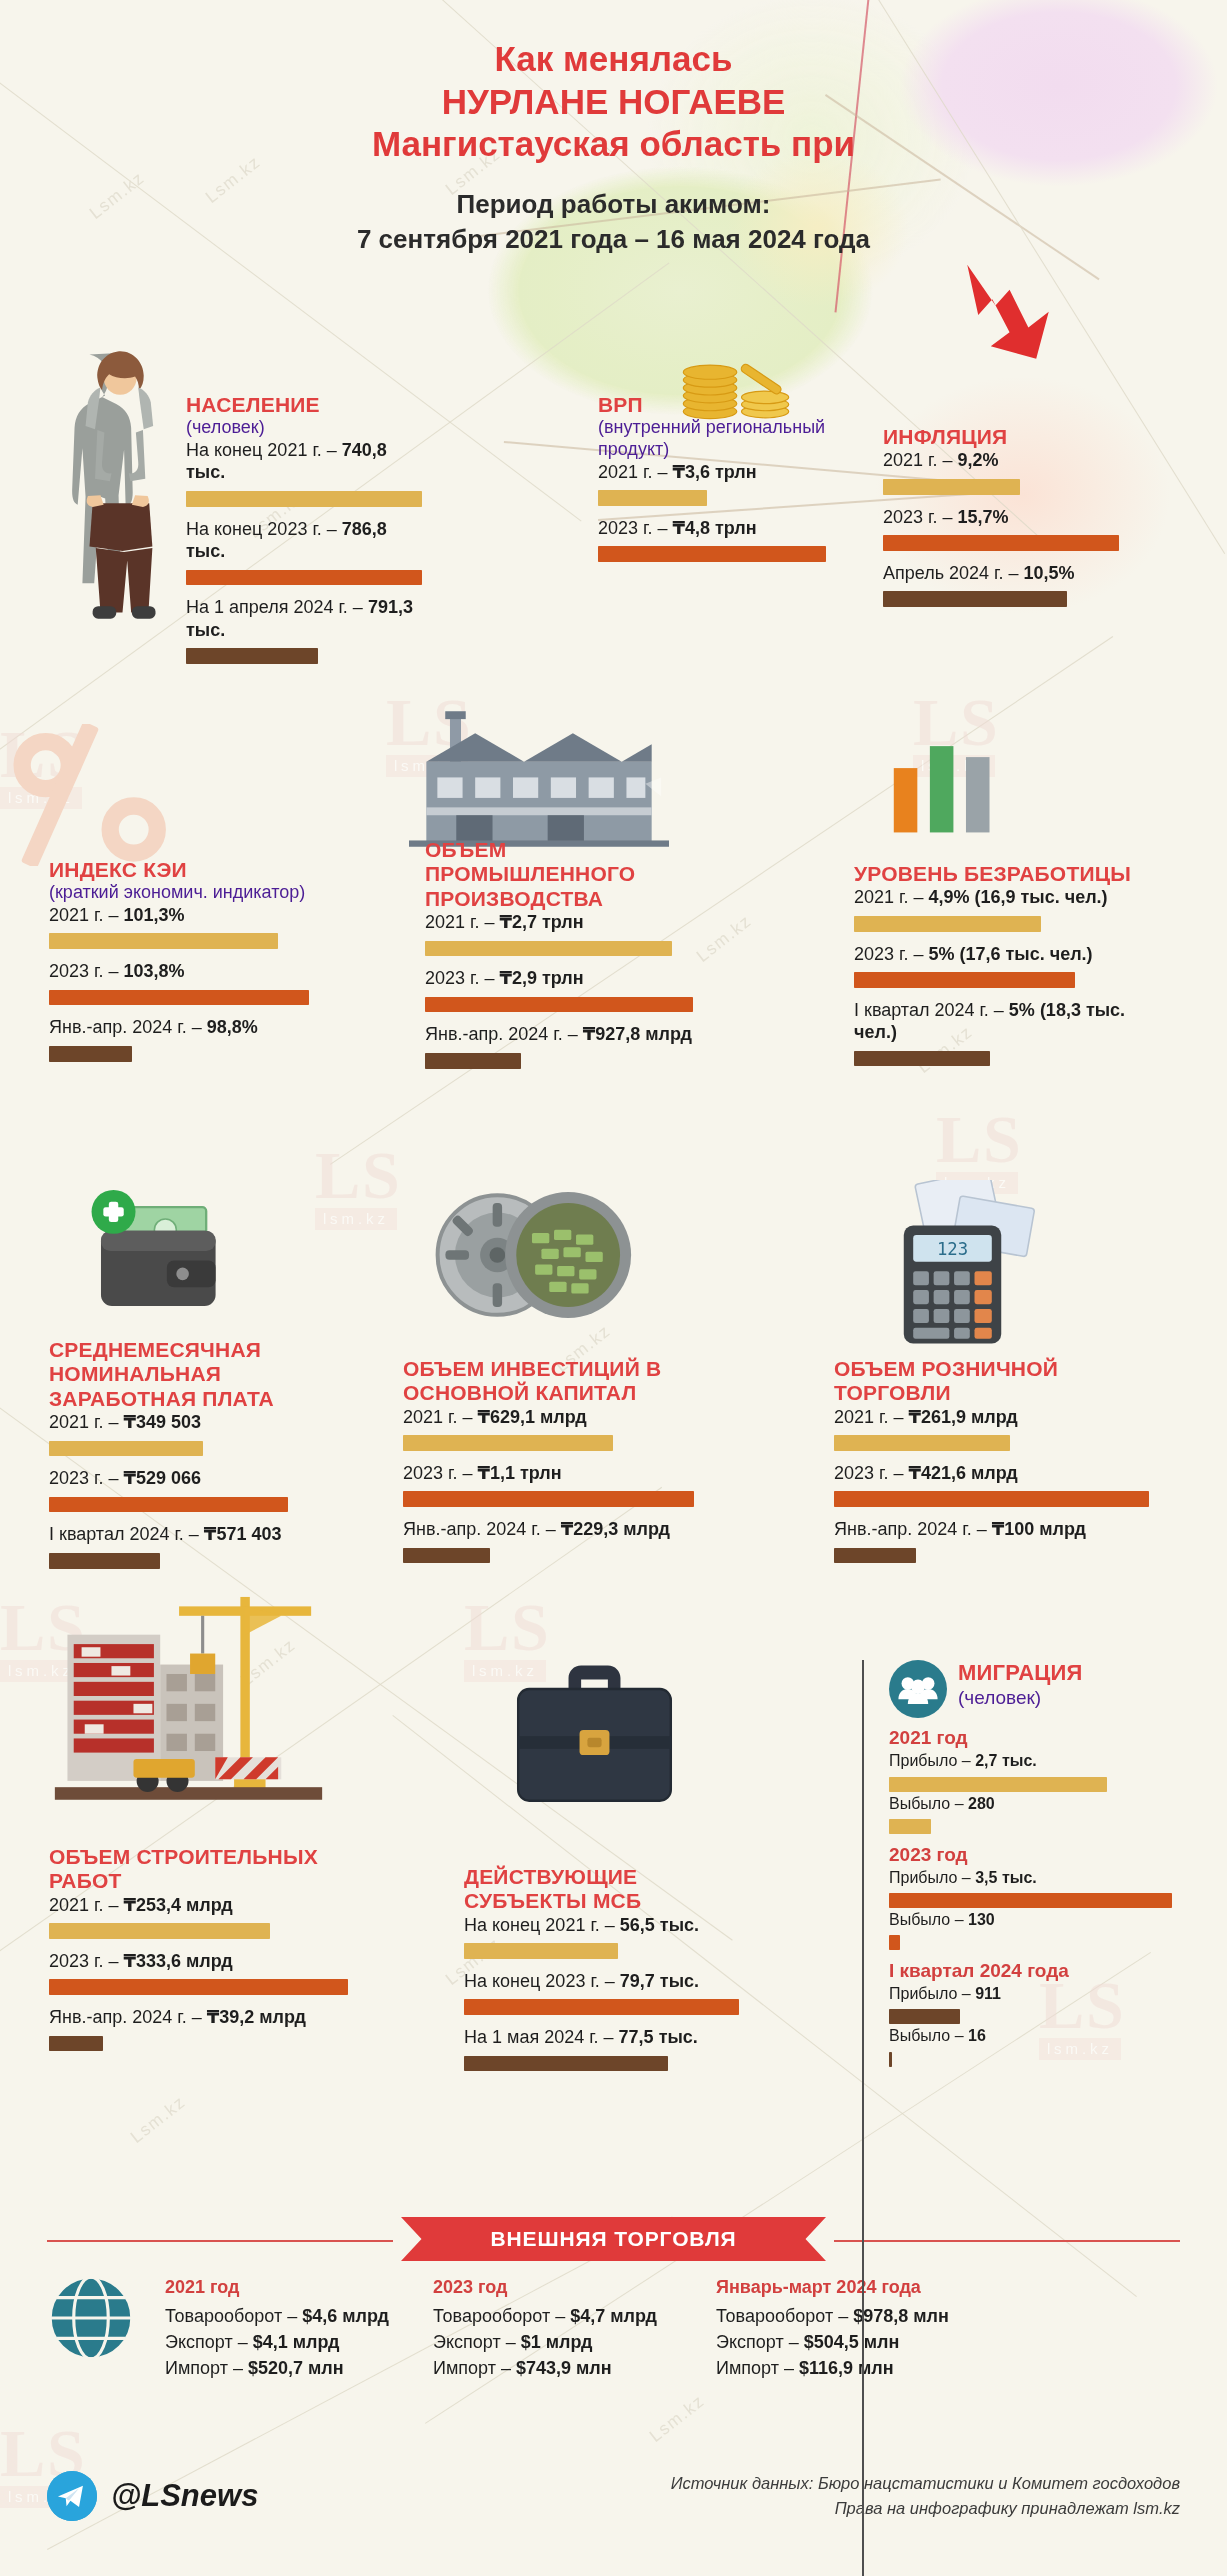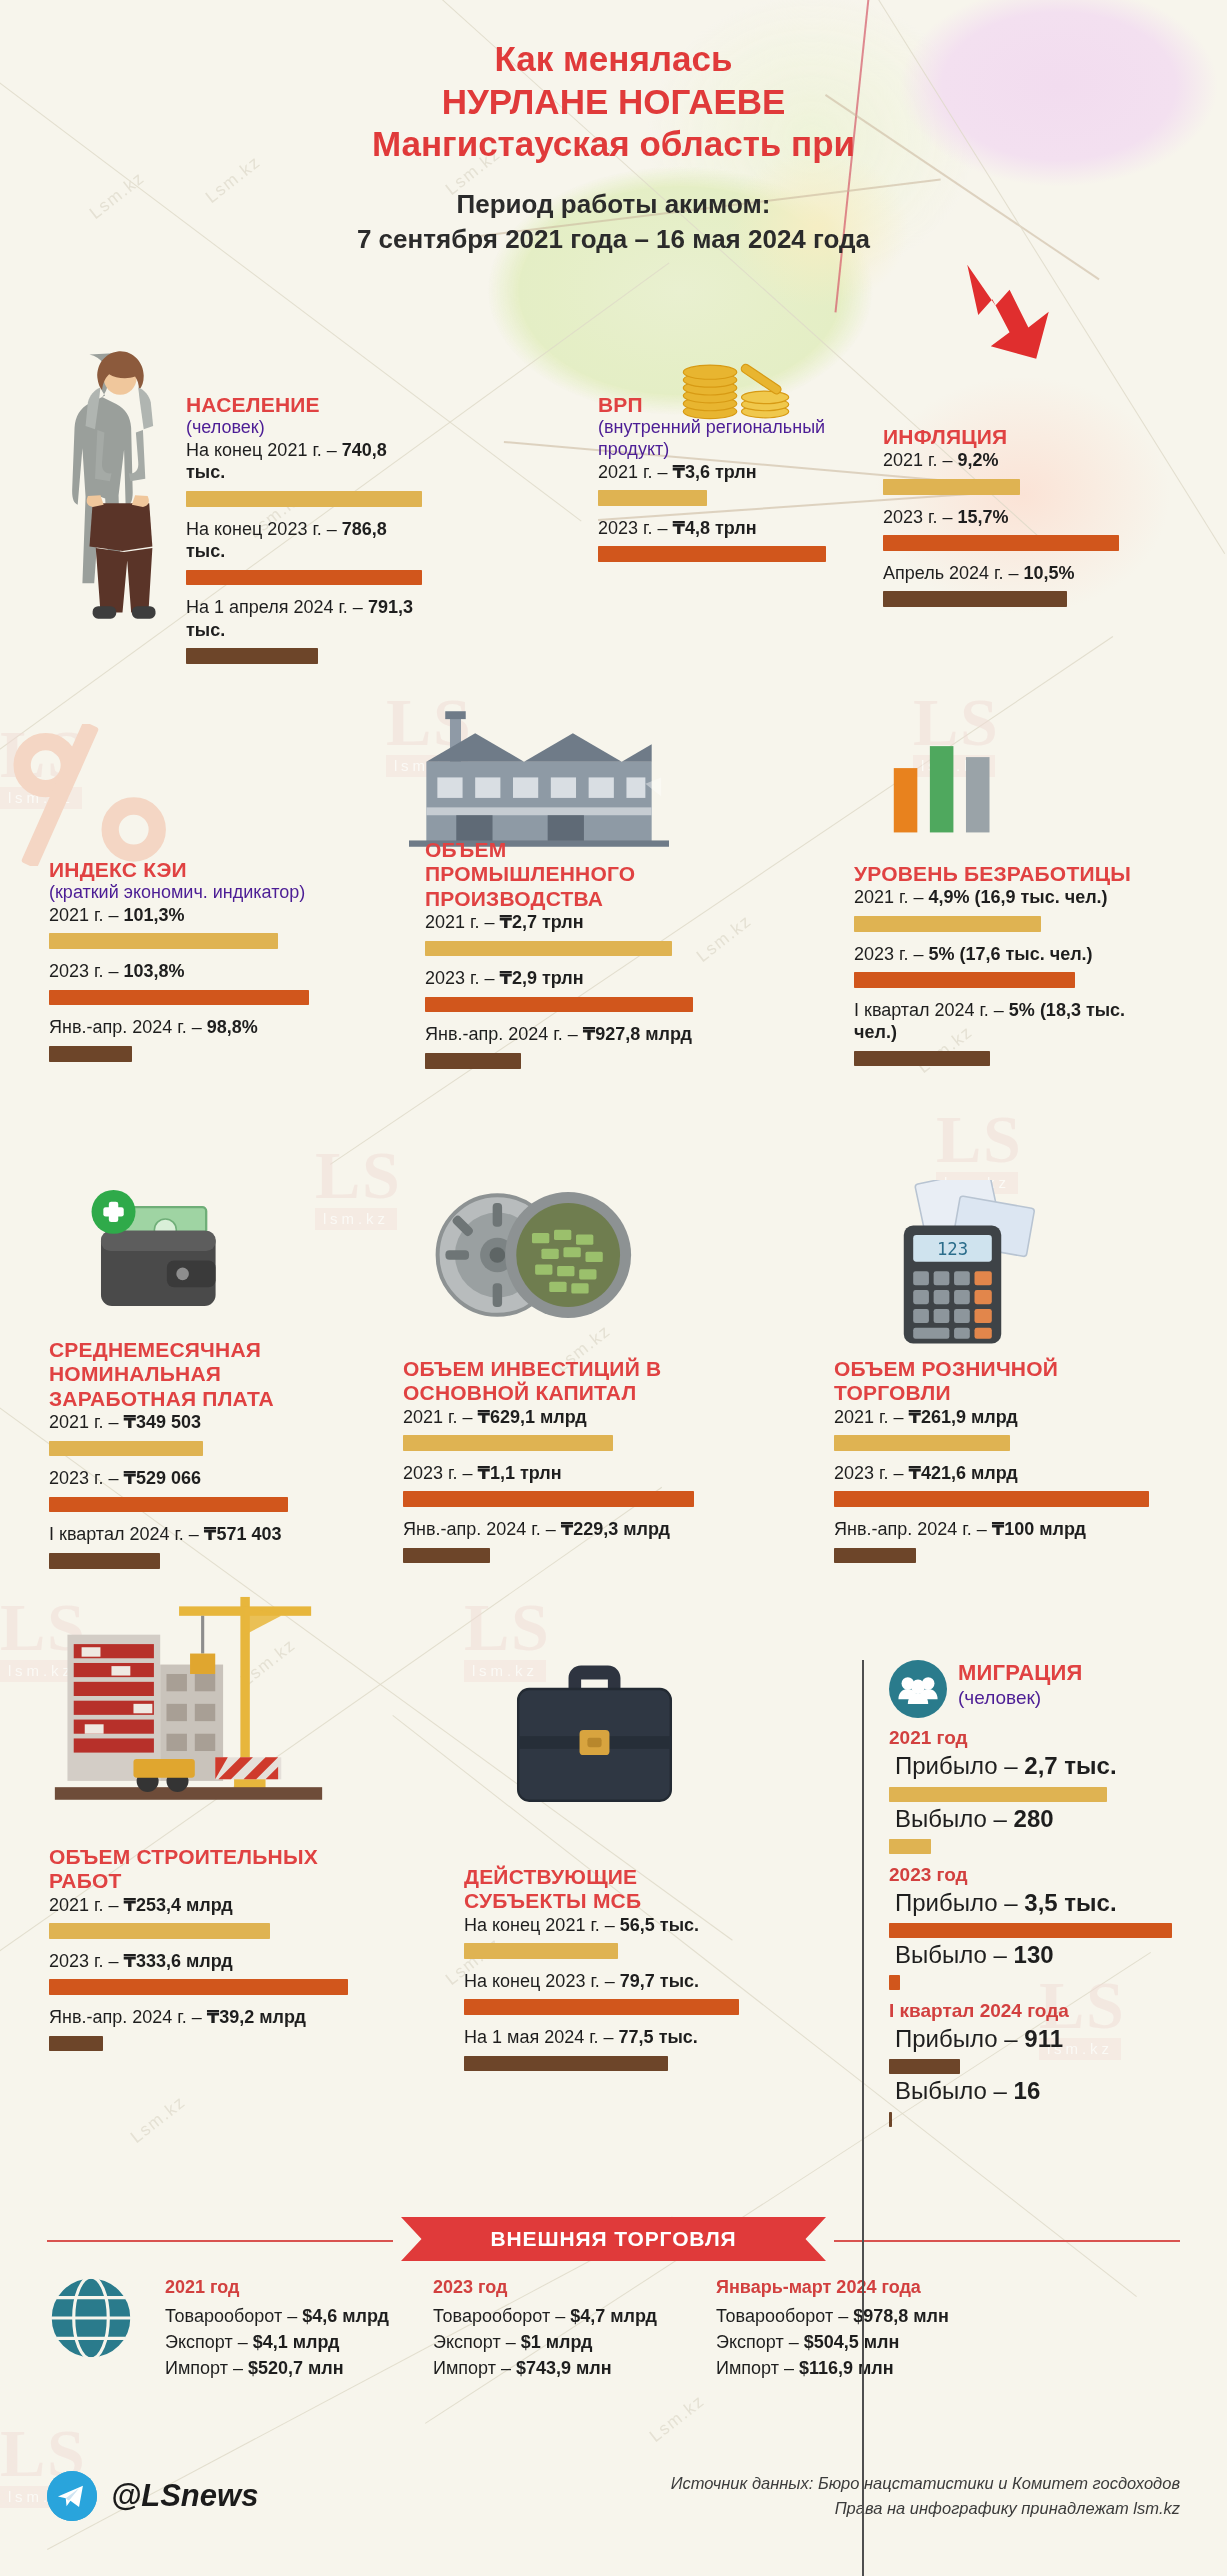--- a/index.html
+++ b/index.html
@@ -87,21 +87,21 @@
   
   #row4-con { left:49px; top:1845px; width:299px; font-size:18px; }
   #row4-msb { left:464px; top:1865px; width:275px; font-size:18px; }
   #row4-con .metric-title, #row4-msb .metric-title { font-size:21px; }
 
   #row4-mig { left:889px; top:1660px; width:283px; font-size:18px; }
   .mig-divider { position:absolute; left:862px; top:1660px; width:1.6px; height:984px; background:#4f4f4f; z-index:5;}
   .mig-head { display:flex; align-items:flex-start; gap:11px; }
   .mig-circle { width:58px; height:58px; border-radius:50%; background:#2a7b8c; flex:none; position:relative; }
   .mig-year { color:#d2403f; font-weight:700; font-size:19px; margin-top:9.4px; }
-  .mig-row { font-size:24px; color:#1e1e1e; margin-top:3.1px;margin-left:6px; }
+  .mig-row { font-size:16px; color:#1e1e1e; margin-top:3.1px; }
   .mig-bar { height:15px; margin:6.3px 0 3.1px; }
 
   
   .ft-rule { position:absolute; top:2240px; height:1.6px; background:#d9534f; }
   .ribbon { position:absolute; left:401px; top:2217px; width:425px; height:44px; background:#e03a3a;
             display:flex; align-items:center; justify-content:center;
             clip-path: polygon(0 0, 100% 0, calc(100% - 20.5px) 50%, 100% 100%, 0 100%, 20.5px 50%); }
   .ribbon span { color:#fff; font-size:21px; font-weight:700; letter-spacing:0.9px; }
   .ft-cols { position:absolute; left:0; top:2274px; width:1227px; display:flex; padding:0 47px; }
   .ft-col { font-size:18px; color:#1e1e1e; line-height:1.45; }

